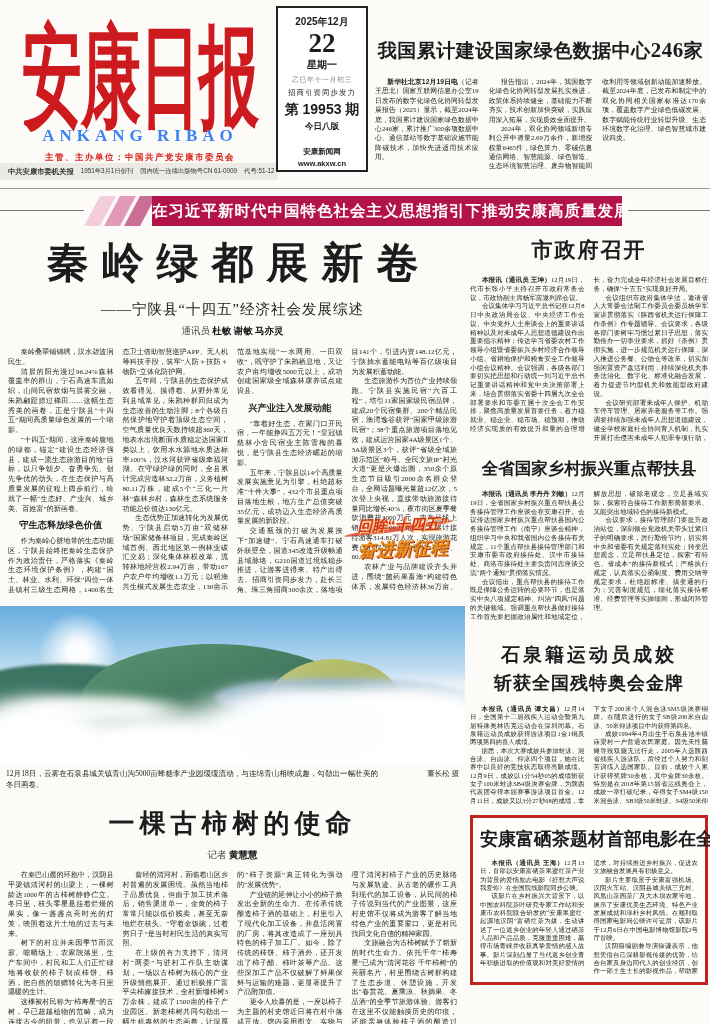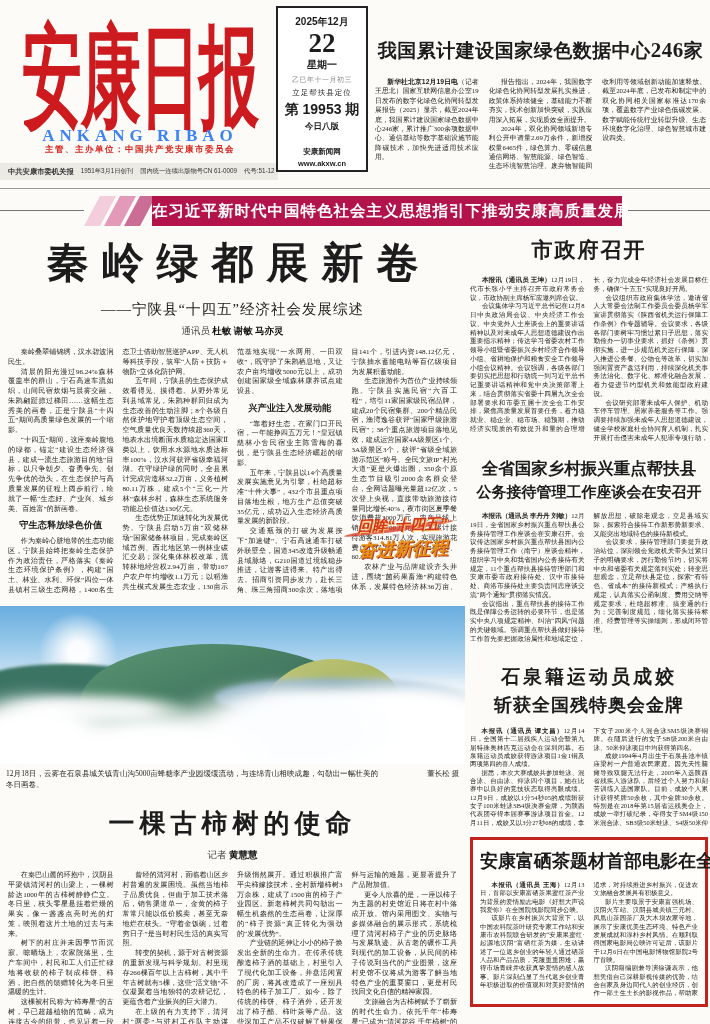--- a/index.html
+++ b/index.html
@@ -7,21 +7,21 @@
   .page{ position:relative; width:710px; height:1024px; margin:0 auto; background:#fcfbf7; overflow:hidden;
          font-family:"Liberation Serif","DejaVu Serif",serif; color:#1c1c1c; }
 
   
   .masthead{ position:absolute; left:6px; top:0; width:268px; height:162px; }
   .calligraphy{ position:absolute; left:0; top:4px; width:100%; text-align:center;
     font-size:60px; font-weight:900; color:#cc1a1f; letter-spacing:-1px;
     transform:scaleY(1.85); transform-origin:top center; white-space:nowrap; }
   .latin{ position:absolute; top:126px; width:100%; text-align:center; color:#3b82f6;
     font-weight:700; font-size:17px; letter-spacing:5px; font-family:"Liberation Serif",serif; }
-  .organizer{ position:absolute; top:144px; width:100%; text-align:center; color:#d6261f;
+  .organizer{ position:absolute; top:152px; width:100%; text-align:center; color:#d6261f;
     font-weight:700; font-size:8.5px; letter-spacing:1.5px; font-family:Liberation Sans, sans-serif; }
   .mast-footer{ position:absolute; left:0; top:163px; width:278px; height:17px; background:#eceae5;
     display:flex; align-items:center; gap:7px; padding:0 8px; font-size:6.3px; color:#333;
     font-family:"Liberation Sans",sans-serif; white-space:nowrap; overflow:hidden; }
   .mast-footer .org{ font-weight:800; font-size:7.3px; }
 
   
   .datebox{ position:absolute; left:276px; top:6px; width:92px; height:166px; border:2px solid #222;
     background:#fff; text-align:center; padding-top:7px; font-family:"Liberation Sans",sans-serif; }
   .db-ym{ font-size:10px; font-weight:800; }
@@ -149,21 +149,21 @@
     <span>1951年3月1日创刊</span>
     <span>国内统一连续出版物号CN 61-0009</span>
     <span>代号:51-12</span>
   </div>
 
   <div class="datebox">
     <div class="db-ym">2025年12月</div>
     <div class="db-day">22</div>
     <div class="db-week">星期一</div>
     <div class="db-lunar">乙巳年十一月初三</div>
-    <div class="db-pub">立足帮扶县定位</div>
+    <div class="db-pub">招商引资同步发力</div>
     <div class="db-issue">第 19953 期</div>
     <div class="db-pages">今日八版</div>
     <div class="db-site">安康新闻网</div>
     <div class="db-url">www.akxw.cn</div>
   </div>
 
   <div class="topnews">
     <div class="topnews-h"><span>我国累计建设国家绿色数据中心</span><span class="num">246</span><span>家</span></div>
     <div class="topnews-body">
         <p class="para p"><b>新华社北京12月19日电</b>（记者王思北）国家互联网信息办公室19日发布的数字化绿色化协同转型发展报告（2025）显示，截至2024年底，我国累计建设国家绿色数据中心246家，累计推广300余项数据中心、通信基站等数字基础设施节能降碳技术，加快先进适用技术应用。</p>
@@ -222,39 +222,37 @@
       <span class="credit">董长松 摄</span>
     </div>
 
     <div class="pers-h">一棵古柿树的使命</div>
     <div class="pers-by"><span>记者</span> <b>黄慧慧</b></div>
     <div class="pers-body">
         <p class="para p">在秦巴山麓的环抱中，汉阴县平梁镇清河村的山梁上，一棵树龄达1000年的古柿树静静伫立。冬日里，枝头零星悬挂着烂熳的果实，像一盏盏点亮时光的灯笼，映照着这片土地的过去与未来。</p>
         <p class="para p">树下的村庄并未因季节而沉寂。晾晒场上，农家院落里，生产车间中，村民和工人们正忙碌地将收获的柿子制成柿饼、柿酒，把自然的馈赠转化为冬日里温暖的生计。</p>
         <p class="para p">这棵被村民称为“柿寿星”的古树，早已超越植物的范畴，成为连接古今的纽带，也见证着一段从困境到振兴的历程。</p>
         <p class="para p">曾经的清河村，面临着山区乡村普遍的发展困境。虽然当地柿子品质优良，但由于加工技术落后，销售渠道单一，金黄的柿子常常只能以低价贱卖，甚至无奈地烂在枝头。“守着金饭碗，过着穷日子”是当时村民生活的真实写照。</p>
-        <p class="para p">转变的契机，源于对古树资源的重新发现与科学规划。村里现存266棵百年以上古柿树，其中千年古树就有5棵，这些“活文物”不仅凝聚着当地独特的农耕记忆，更蕴含着产业振兴的巨大潜力。</p>
         <p class="para p">在上级的有力支持下，清河村“两委”与驻村工作队主动谋划，一场以古柿树为核心的产业升级悄然展开。通过积极推广富平尖柿嫁接技术，全村新增柿树3万余株，建成了1500亩的柿子产业园区。新老柿树共同勾勒出一幅生机盎然的生态画卷，让深厚的“柿子资源”真正转化为强劲的“发展优势”。</p>
         <p class="para p">产业链的延伸让小小的柿子焕发出全新的生命力。在传承传统酿造柿子酒的基础上，村里引入了现代化加工设备，并盘活闲置的厂房，将其改造成了一座别具特色的柿子加工厂。如今，除了传统的柿饼、柿子酒外，还开发出了柿子醋、柿叶茶等产品。这些深加工产品不仅破解了鲜果保鲜与运输的难题，更显著提升了产品附加值。</p>
         <p class="para p">更令人欣喜的是，一座以柿子为主题的村史馆近日将在村中落成开放。馆内采用图文、实物与多媒体融合的展示形式，系统梳理了清河村柿子产业的历史脉络与发展轨迹。从古老的碾作工具到现代的加工设备，从民间的柿子传说到当代的产业图景，这座村史馆不仅将成为游客了解当地特色产业的重要窗口，更是村民找回文化自信的精神家园。</p>
         <p class="para p">文旅融合为古柿树赋予了崭新的时代生命力。依托千年“柿寿星”已成为“清河花谷 千年柿树”的亮丽名片，村里围绕古树群构建了生态步道、休憩设施，开发出“春赏花、夏乘凉、秋摘果、冬品酒”的全季节旅游体验。游客们在这里不仅能触摸历史的印痕，还能亲身体验柿子酒的酿造过程，感受民谣里描绘的乡土风情。</p>
       </div>
   </div>
 
   <div class="rightcol">
     <div class="rc-h gov-h1">市政府召开</div>
     <div class="gov-body">
         <p class="para p"><b>本报讯（通讯员 王坤）</b>12月19日，代市长张小平主持召开市政府常务会议，市政协副主席杨军应邀列席会议。</p>
         <p class="para p">会议集体学习习近平总书记在12月8日中央政治局会议、中央经济工作会议、中央党外人士座谈会上的重要讲话精神以及对未成年人思想道德建设作出重要指示精神；传达学习省委农村工作领导小组暨省委振兴乡村经济合作领导小组、省耕地保护和粮食安全工作领导小组会议精神。会议强调，各级各部门要切实把思想和行动统一到习近平总书记重要讲话精神和党中央决策部署上来，结合贯彻落实省委十四届九次全会部署要求和市委五届十次全会工作安排，聚焦高质量发展首要任务，着力稳就业、稳企业、稳市场、稳预期，推动经济实现质的有效提升和量的合理增长，奋力完成全年经济社会发展目标任务，确保“十五五”实现良好开局。</p>
         <p class="para p">会议组织市政府集体学法，邀请省人大常委会法制工作委员会委员杨学军宣讲贯彻落实《陕西省机关运行保障工作条例》作专题辅导。会议要求，各级各部门要树牢习惯过紧日子思想，落实勤俭办一切事业要求，抓好《条例》贯彻实施，进一步规范机关运行保障，深入推进公务餐、公物仓等改革，切实加强闲置资产盘活利用，持续深化机关事务法治化、数字化、标准化融合发展，着力促进节约型机关和效能型政府建设。</p>
         <p class="para p">会议研究部署未成年人保护、机动车停车管理、居家养老服务等工作。强调要持续加强未成年人思想道德建设，健全学校家庭社会协同育人机制，扎实开展打击侵害未成年人犯罪专项行动，为未成年人健康成长营造良好环境。要聚焦解决停车供需矛盾，深入挖掘城镇公共空间潜力，科学合理配置停车资源，严格规范经营管理和停车秩序，更好满足群众合理停车需求。要积极应对人口老龄化，坚持以居家老人服务需求为导向，充分激发政府、市场、社会、家庭等多元主体的积极性，不断优化资源配置，配套完善服务供给体系，促进养老服务高质量发展。会议还研究了其他事项。</p>
       </div>
 
     <div class="rc-h rec-h1">全省国家乡村振兴重点帮扶县</div>
-    <div class="rc-h rec-h2">公务接待管理工作座谈会在安召开</div>
     <div class="rec-body">
         <p class="para p"><b>本报讯（通讯员 李丹丹 刘敏）</b>12月19日，全省国家乡村振兴重点帮扶县公务接待管理工作座谈会在安康召开。会议传达国家乡村振兴重点帮扶县国内公务接待管理工作（南宁）座谈会精神，组织学习中央和我省国内公务接待有关规定，11个重点帮扶县接待管理部门和安康市委市政府接待处、汉中市接待处、商洛市接待处主要负责同志座谈交流“两个通知”贯彻落实情况。</p>
         <p class="para p">会议指出，重点帮扶县的接待工作既是保障公务运转的必要环节，也是落实中央八项规定精神、纠治“四风”问题的关键领域。强调重点帮扶县做好接待工作首先要把握政治属性和地域定位，解放思想，破除老观念，立足县域实际，探索符合接待工作新形势新要求、又能突出地域特色的接待新模式。</p>
         <p class="para p">会议要求，接待管理部门要提升政治站位，深刻领会党政机关带头过紧日子的明确要求，厉行勤俭节约，切实将中央和省委有关规定落到实处；转变思想观念，立足帮扶县定位，探索“有特色、省成本”的接待新模式；严格执行规定，认真落实公函制度、费用交纳等规定要求，杜绝超标准、搞变通的行为；完善制度规范，细化落实接待标准、经费管理等实操细则，形成闭环管理。</p>
       </div>
 
     <div class="rc-h ath-h1">石泉籍运动员成姣</div>
     <div class="rc-h ath-h2">斩获全国残特奥会金牌</div>
     <div class="ath-body">
         <p class="para p"><b>本报讯（通讯员 谭文昌）</b>12月14日，全国第十二届残疾人运动会暨第九届特殊奥林匹克运动会在深圳闭幕。石泉籍运动员成姣获得游泳项目1金1铜及两项第四的喜人成绩。</p>

